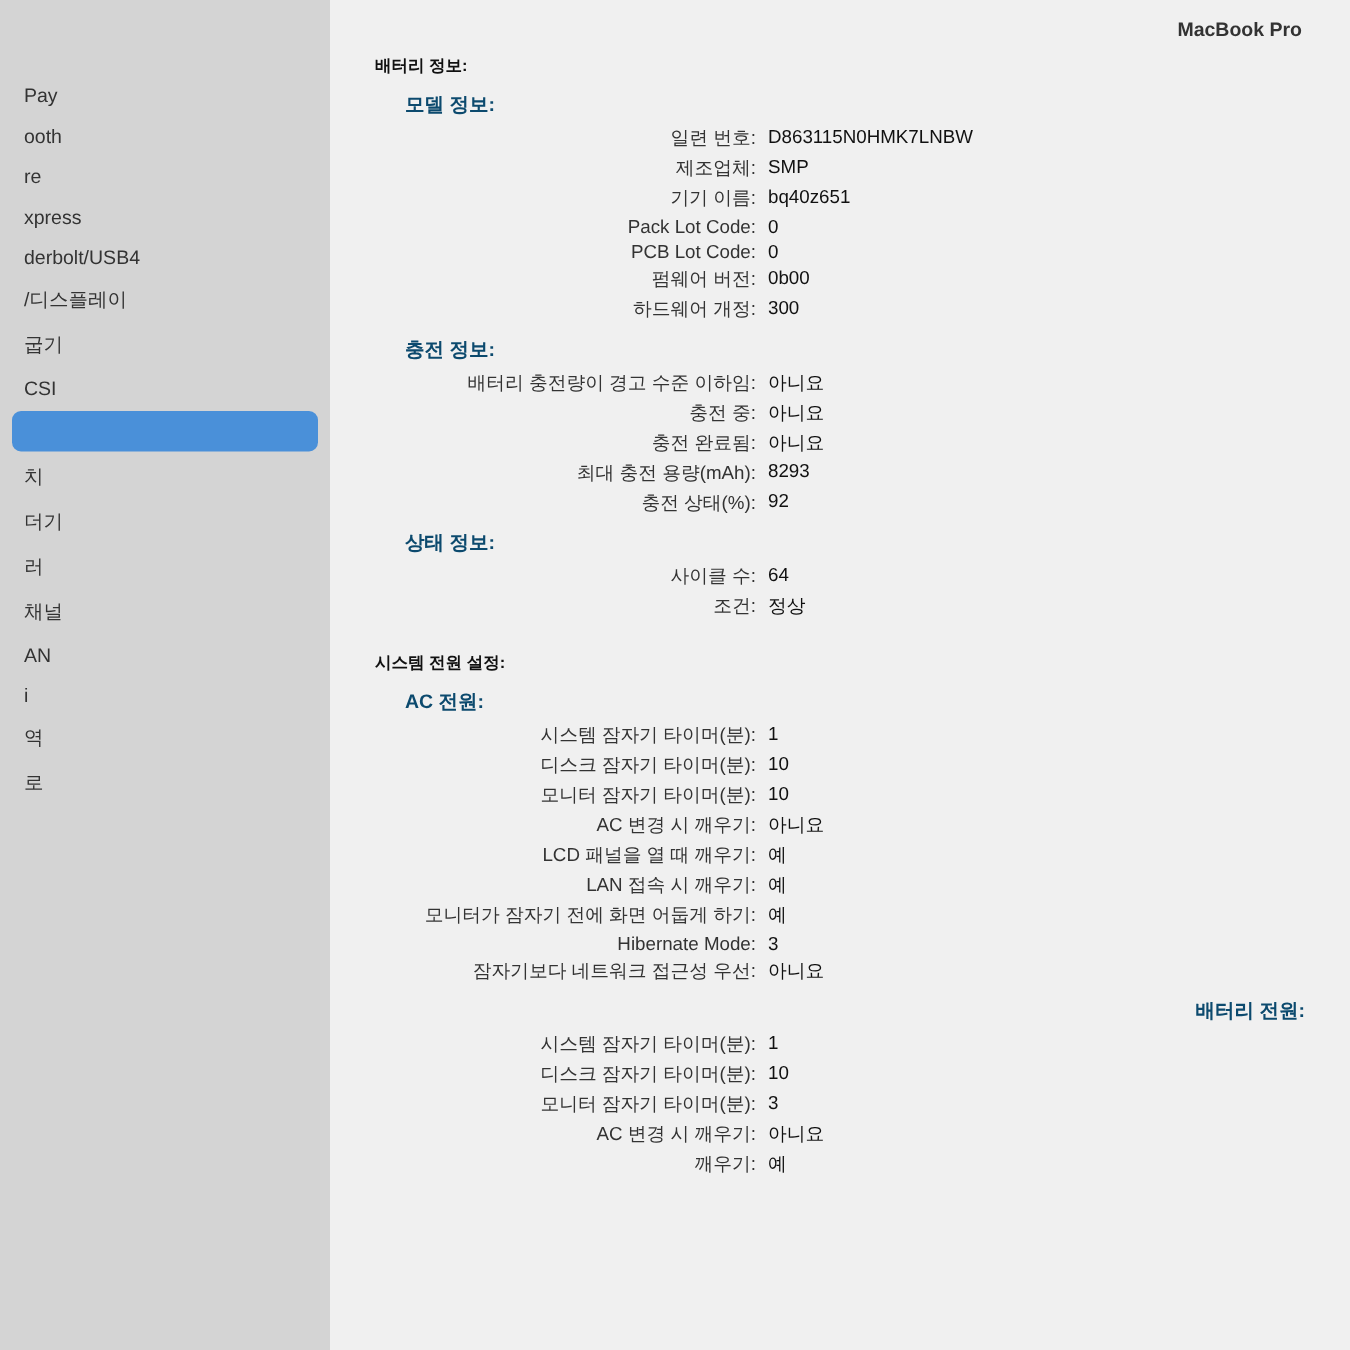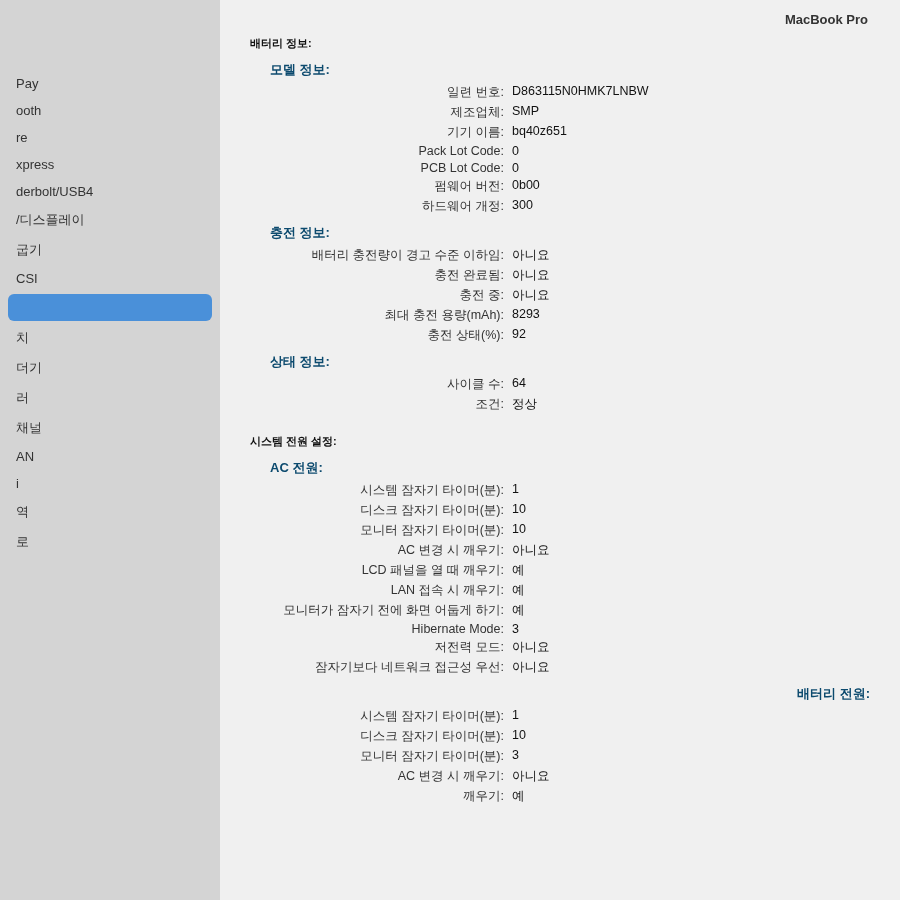--- a/index.html
+++ b/index.html
@@ -13,21 +13,21 @@
     }
 
     
     .sidebar {
       width: 220px;
       min-width: 220px;
       background: #d4d4d4;
       height: 900px;
       display: flex;
       flex-direction: column;
-      padding-top: 60px;
+      padding-top: 40px;
     }
 
     .sidebar-item {
       padding: 6px 16px;
       font-size: 13px;
       color: #333;
       cursor: pointer;
     }
 
     .sidebar-item.active {
@@ -205,25 +205,25 @@
   </table>
 
   <div class="subsection-title indent1">충전 정보:</div>
   <table class="info-table indent2">
     <tbody id="charge-fields">
         <tr>
           <td class="label-col">배터리 충전량이 경고 수준 이하임:</td>
           <td class="value-col">아니요</td>
         </tr>
         <tr>
+          <td class="label-col">충전 중:</td>
+          <td class="value-col">아니요</td>
+        </tr>
+        <tr>
           <td class="label-col">충전 완료됨:</td>
-          <td class="value-col">아니요</td>
-        </tr>
-        <tr>
-          <td class="label-col">충전 중:</td>
           <td class="value-col">아니요</td>
         </tr>
         <tr>
           <td class="label-col">최대 충전 용량(mAh):</td>
           <td class="value-col">8293</td>
         </tr>
         <tr>
           <td class="label-col">충전 상태(%):</td>
           <td class="value-col">92</td>
         </tr>
@@ -275,24 +275,20 @@
         </tr>
         <tr>
           <td class="label-col">모니터가 잠자기 전에 화면 어둡게 하기:</td>
           <td class="value-col">예</td>
         </tr>
         <tr>
           <td class="label-col">Hibernate Mode:</td>
           <td class="value-col">3</td>
         </tr>
         <tr>
-          <td class="label-col">저전력 모드:</td>
-          <td class="value-col">아니요</td>
-        </tr>
-        <tr>
           <td class="label-col">잠자기보다 네트워크 접근성 우선:</td>
           <td class="value-col">아니요</td>
         </tr>
       </tbody>
   </table>
 
   <div class="subsection-title indent1" style="margin-top:8px;text-align:right;">배터리 전원:</div>
   <table class="info-table indent2">
     <tbody id="battery-power-fields">
         <tr>

